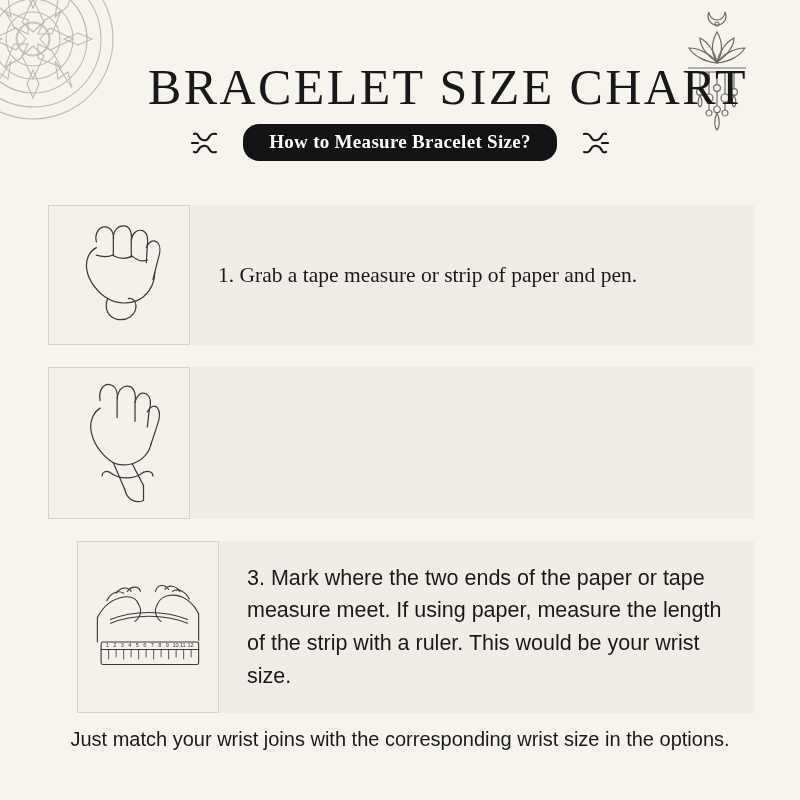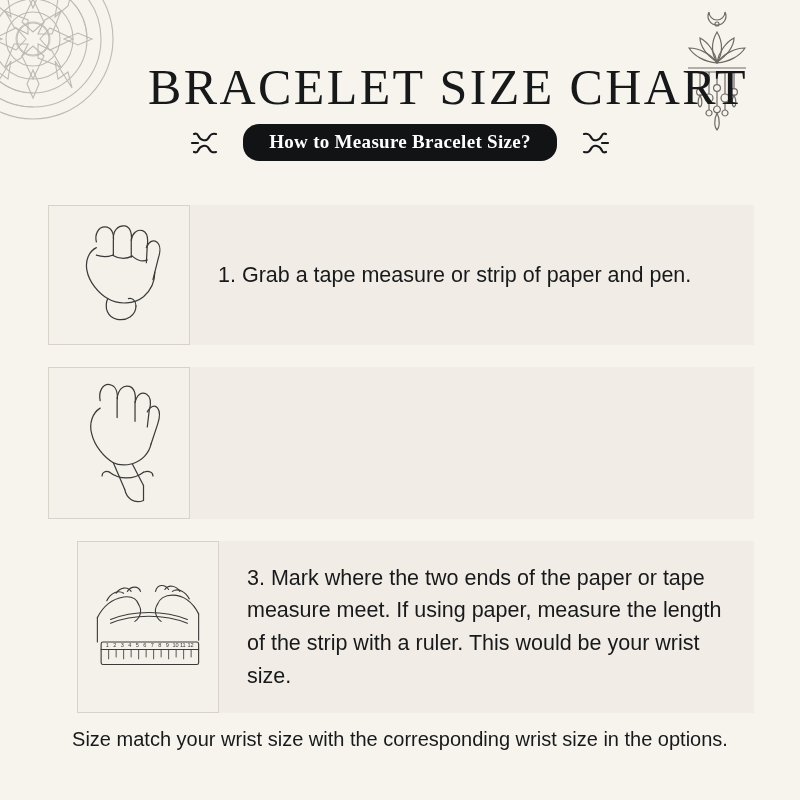--- a/index.html
+++ b/index.html
@@ -113,21 +113,21 @@
     flex: 1 1 auto;
     display: flex;
     align-items: center;
     padding: 10px 14px 10px 28px;
     font-size: 21.5px;
     line-height: 1.52;
     color: #17191b;
     box-sizing: border-box;
   }
 
-  .step-1 { height: 140px; }
+  .step-1 { height: 140px; font-family: Liberation Serif, serif; }
   .step-2 { height: 152px; }
   .step-3 { height: 172px; margin-left: 29px; }
 
   .footer-note {
     position: absolute;
     left: 0;
     top: 728px;
     width: 800px;
     text-align: center;
     font-size: 20px;
@@ -355,15 +355,15 @@
             <text x="104" y="101">11</text>
             <text x="112" y="101">12</text>
           </g>
         </svg>
       </div>
       <div class="step-text">3. Mark where the two ends of the paper or tape measure meet. If using paper, measure the length of the strip with a ruler. This would be your wrist size.</div>
     </div>
 
   </div>
 
-  <div class="footer-note">Size match your wrist size with the corresponding wrist size in the options.</div>
+  <div class="footer-note">Just match your wrist joins with the corresponding wrist size in the options.</div>
 
 </div>
 
 </body></html>

